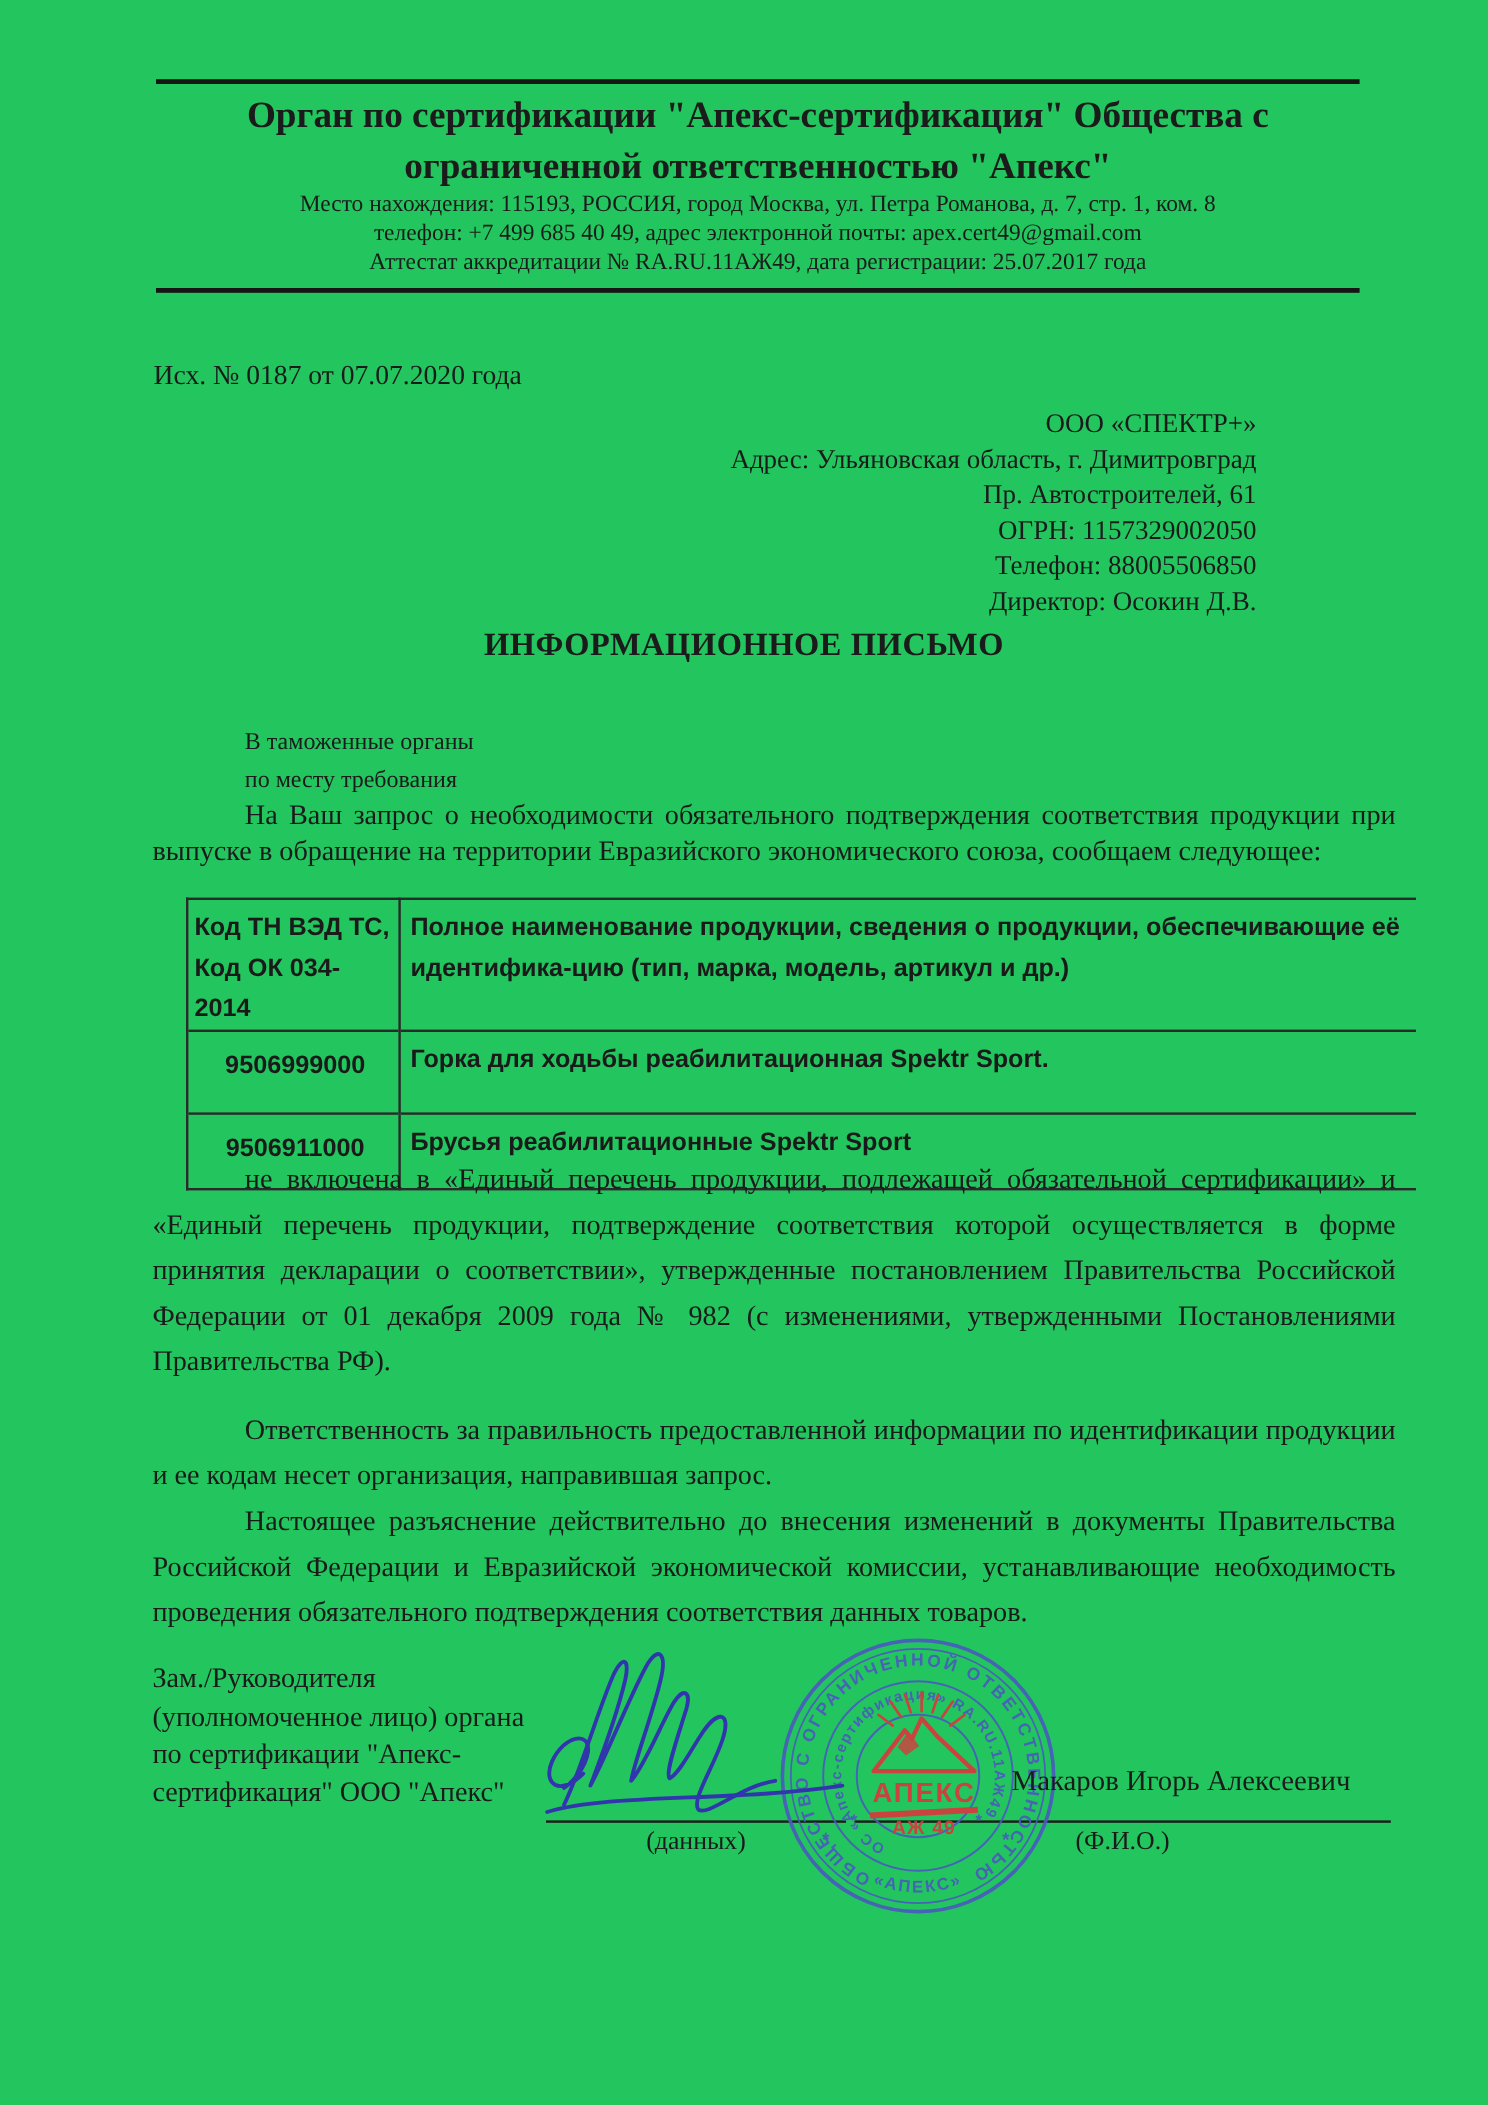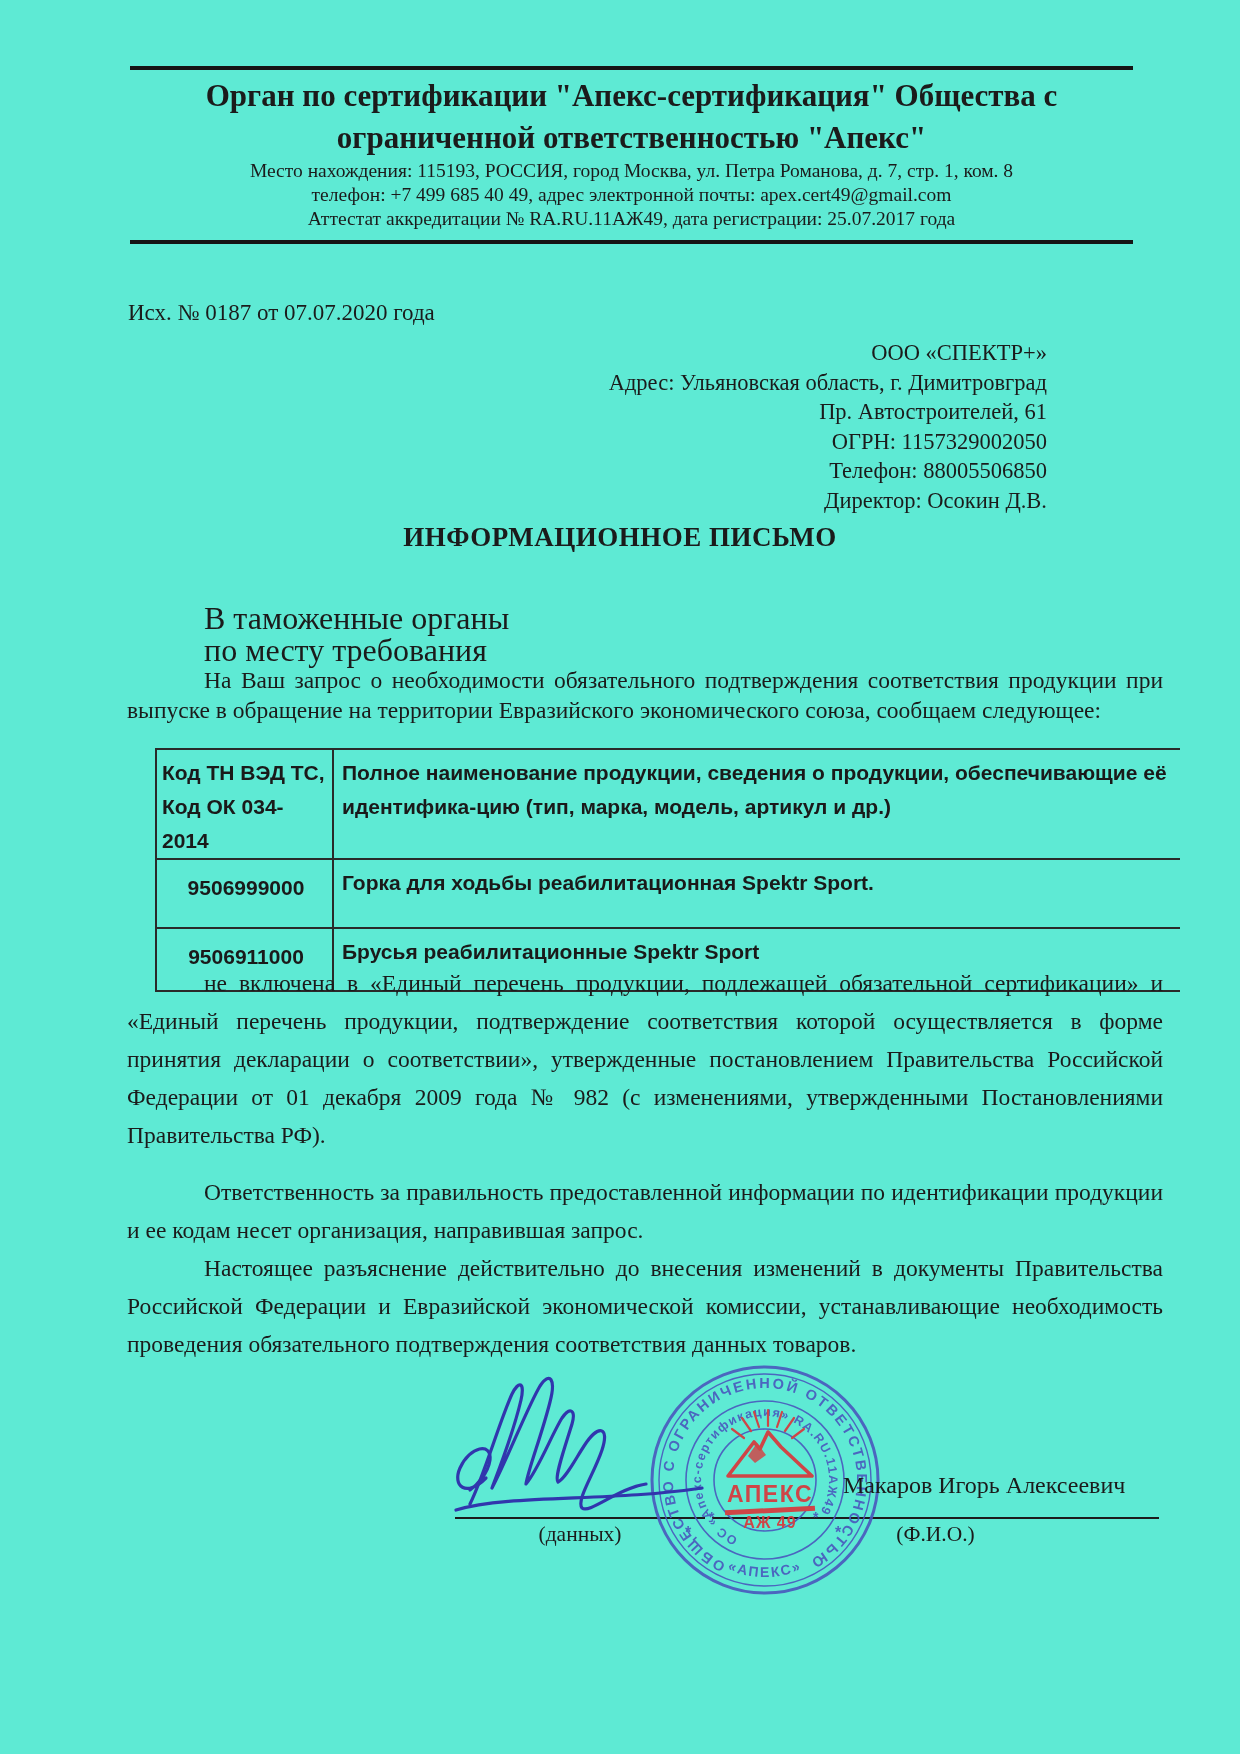--- a/index.html
+++ b/index.html
@@ -1,18 +1,18 @@
 <!DOCTYPE html>
 <html lang="ru"><head>
 <meta charset="utf-8">
 <style>
   html,body{margin:0;padding:0;}
   .page{
     position:relative; width:1240px; height:1754px;
-    background:#5eead4; color:#1b1b1b;
+    background:#22c55e; color:#1b1b1b;
     font-family:"Liberation Serif", serif;
     overflow:hidden;
   }
   
   .letterhead{
     position:absolute; left:130px; top:66px; width:1003px;
     border-top:4px solid #151515; border-bottom:4px solid #151515;
     text-align:center; padding:5px 0 9px 0;
   }
   .lh-title{font-size:31px; font-weight:bold; line-height:42px;}
@@ -22,21 +22,21 @@
   .recipient{
     position:absolute; right:193px; top:338px;
     text-align:right; font-size:22.5px; line-height:29.5px;
   }
   
   .doc-title{
     position:absolute; left:0; top:522px; width:1240px;
     text-align:center; font-size:27px; font-weight:bold; letter-spacing:.5px;
   }
   
-  .addressee{position:absolute; left:204px; top:602px; font-size:32px; line-height:32px;}
+  .addressee{position:absolute; left:204px; top:602px; font-size:20px; line-height:32px;}
   .intro{
     position:absolute; left:127px; top:666px; width:1036px;
     font-size:23.5px; line-height:29.5px; text-align:justify; text-align-last:left;
   }
   .indent{text-indent:77px;}
   .bodytext{
     position:absolute; left:127px; top:964px; width:1036px;
     font-size:23.5px; line-height:38px; text-align:justify; text-align-last:left;
   }
   .bodytext p{margin:0;}
@@ -133,20 +133,24 @@
     </tr>
   </tbody>
     </table>
 
   <div class="bodytext">
     <p class="indent">не включена в «Единый перечень продукции, подлежащей обязательной сертификации» и «Единый перечень продукции, подтверждение соответствия которой осуществляется в форме принятия декларации о соответствии», утвержденные постановлением Правительства Российской Федерации от 01 декабря 2009 года № 982 (с изменениями, утвержденными Постановлениями Правительства РФ).</p>
     <p class="indent gap">Ответственность за правильность предоставленной информации по идентификации продукции и ее кодам несет организация, направившая запрос.</p>
     <p class="indent">Настоящее разъяснение действительно до внесения изменений в документы Правительства Российской Федерации и Евразийской экономической комиссии, устанавливающие необходимость проведения обязательного подтверждения соответствия данных товаров.</p>
   </div>
 
+  <div class="role">Зам./Руководителя
+(уполномоченное лицо) органа
+по сертификации "Апекс-
+сертификация" ООО "Апекс"</div>
 
   <div class="sig-line left"></div>
   <div class="sig-line right"></div>
   <div class="sig-caption left">(данных)</div>
   <div class="sig-caption right">(Ф.И.О.)</div>
   <div class="signer-name">Макаров Игорь Алексеевич</div>
 
   <svg class="stamp-svg" width="236" height="236" viewBox="0 0 236 236" xmlns="http://www.w3.org/2000/svg">
     <defs>
       <path id="outerArc" d="M 79.1,201.4 A 92,92 0 1 1 156.9,201.4" fill="none"></path>

